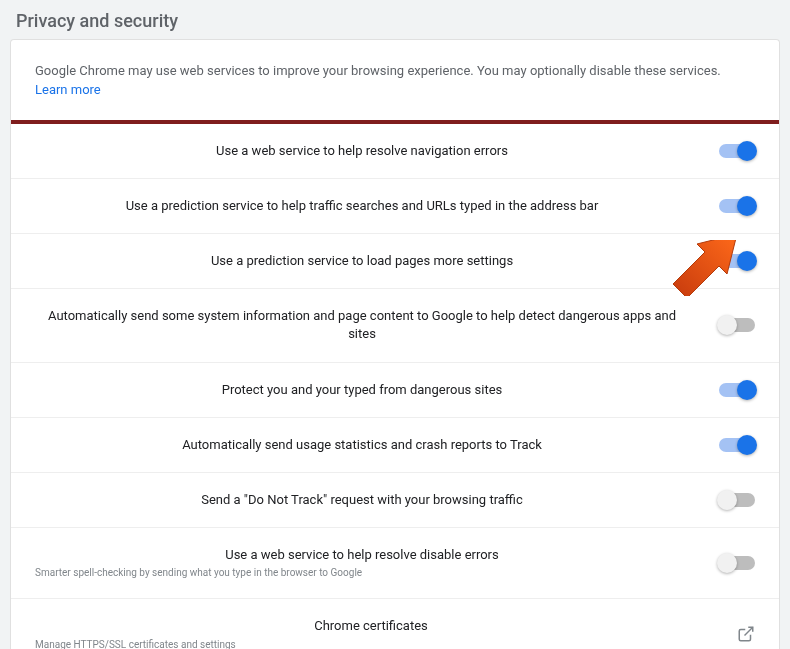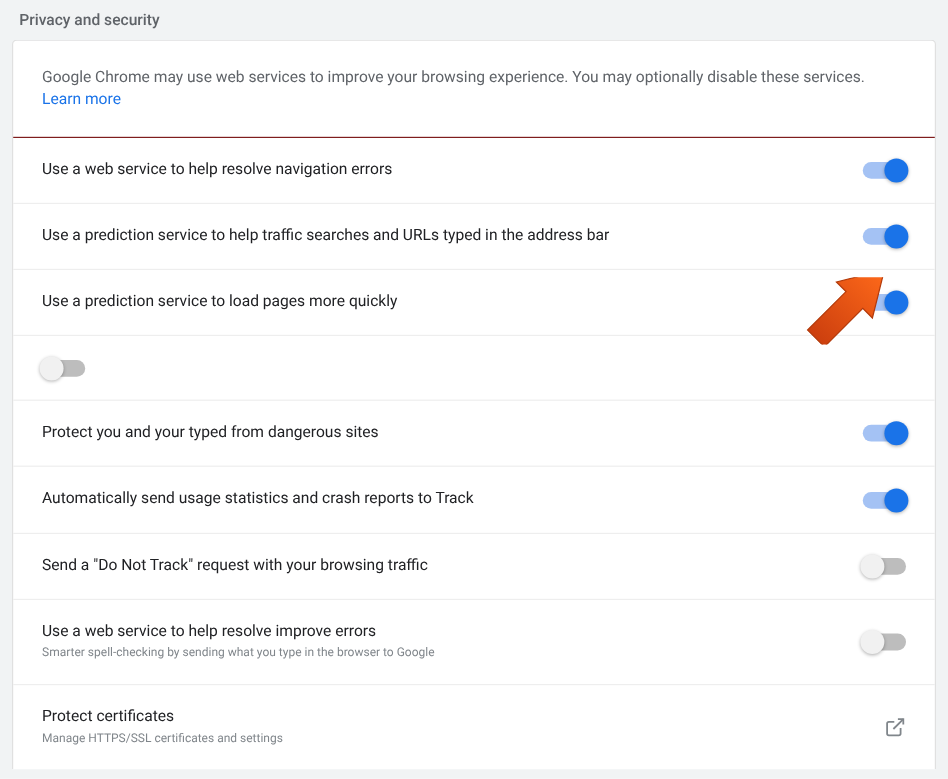--- a/index.html
+++ b/index.html
@@ -8,36 +8,36 @@
     background: #f1f3f4;
     width: 790px;
     height: 649px;
     overflow: hidden;
     font-size: 13px;
     color: #202124;
   }
   .section-header {
     padding: 10px 16px 8px 16px;
     color: #5f6368;
-    font-size: 13px;
+    font-size: 18px;
     font-weight: 500;
   }
   .card {
     background: #fff;
     margin: 0 10px;
     border-radius: 4px 4px 0 0;
     border: 1px solid #e0e0e0;
     border-bottom: none;
   }
   .intro {
     padding: 22px 28px 20px 24px;
     color: #5f6368;
     font-size: 13px;
     line-height: 1.45;
-    border-bottom: 1px solid #7f1d1d;
+    border-bottom: 4px solid #7f1d1d;
   }
   .intro a {
     color: #1a73e8;
     text-decoration: none;
     cursor: pointer;
   }
   .row {
     display: flex;
     align-items: center;
     justify-content: space-between;
@@ -47,20 +47,21 @@
     position: relative;
   }
   .row-text {
     flex: 1;
     padding-right: 30px;
   }
   .row-title {
     color: #202124;
     font-size: 13px;
     line-height: 1.4;
+    text-align: center;
   }
   .row-sub {
     color: #80868b;
     font-size: 10px;
     line-height: 1.4;
     margin-top: 2px;
   }
   .toggle {
     position: relative;
     width: 36px;
@@ -120,39 +121,42 @@
     <div class="row-text">
       <div class="row-title">Use a prediction service to help traffic searches and URLs typed in the address bar</div>
     </div>
     <div class="toggle on">
         <div class="knob"></div>
       </div>
   </div>
 
   <div class="row">
     <div class="row-text">
-      <div class="row-title">Use a prediction service to load pages more quickly</div>
+      <div class="row-title">Use a prediction service to load pages more settings</div>
     </div>
     <div class="toggle on">
         <div class="knob"></div>
       </div>
     <div class="arrow-overlay" style="right:40px; top:6px;">
       <svg width="72" height="56" viewBox="0 0 72 56">
         <defs>
           <linearGradient id="ag" x1="0" y1="1" x2="1" y2="0">
             <stop offset="0" stop-color="#c63a0d"></stop>
             <stop offset="1" stop-color="#ff6a1a"></stop>
           </linearGradient>
         </defs>
         <path d="M6 50 L38 18 L30 10 L70 0 L60 40 L52 32 L20 64 Z" transform="translate(0,-6)" fill="url(#ag)" stroke="#b33a0a" stroke-width="1"></path>
       </svg>
     </div>
   </div>
 
   <div class="row">
+    <div class="row-text">
+      <div class="row-title">Automatically send some system information and page content to Google to help detect dangerous apps and sites</div>
+    </div>
     <div class="toggle off">
         <div class="knob"></div>
       </div>
   </div>
 
   <div class="row">
     <div class="row-text">
       <div class="row-title">Protect you and your typed from dangerous sites</div>
     </div>
     <div class="toggle on">
@@ -173,31 +177,31 @@
     <div class="row-text">
       <div class="row-title">Send a "Do Not Track" request with your browsing traffic</div>
     </div>
     <div class="toggle off">
         <div class="knob"></div>
       </div>
   </div>
 
   <div class="row">
     <div class="row-text">
-      <div class="row-title">Use a web service to help resolve improve errors</div>
+      <div class="row-title">Use a web service to help resolve disable errors</div>
       <div class="row-sub">Smarter spell-checking by sending what you type in the browser to Google</div>
     </div>
     <div class="toggle off">
         <div class="knob"></div>
       </div>
   </div>
 
   <div class="row" style="border-bottom:none;">
     <div class="row-text">
-      <div class="row-title">Protect certificates</div>
+      <div class="row-title">Chrome certificates</div>
       <div class="row-sub">Manage HTTPS/SSL certificates and settings</div>
     </div>
     <div class="launch-icon">
       <svg width="18" height="18" viewBox="0 0 24 24" fill="none" stroke="#80868b" stroke-width="2">
         <path d="M18 13v6a2 2 0 0 1-2 2H5a2 2 0 0 1-2-2V8a2 2 0 0 1 2-2h6"></path>
         <polyline points="15 3 21 3 21 9"></polyline>
         <line x1="10" y1="14" x2="21" y2="3"></line>
       </svg>
     </div>
   </div>

